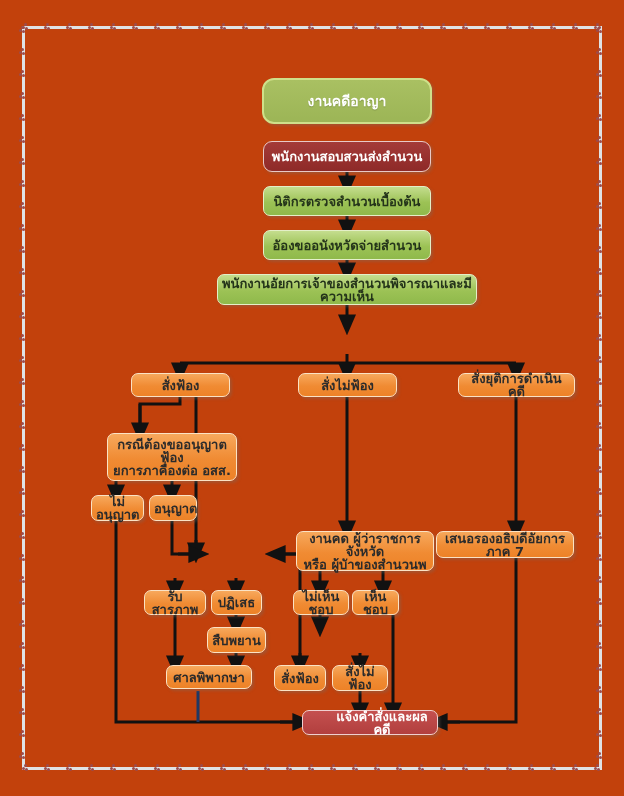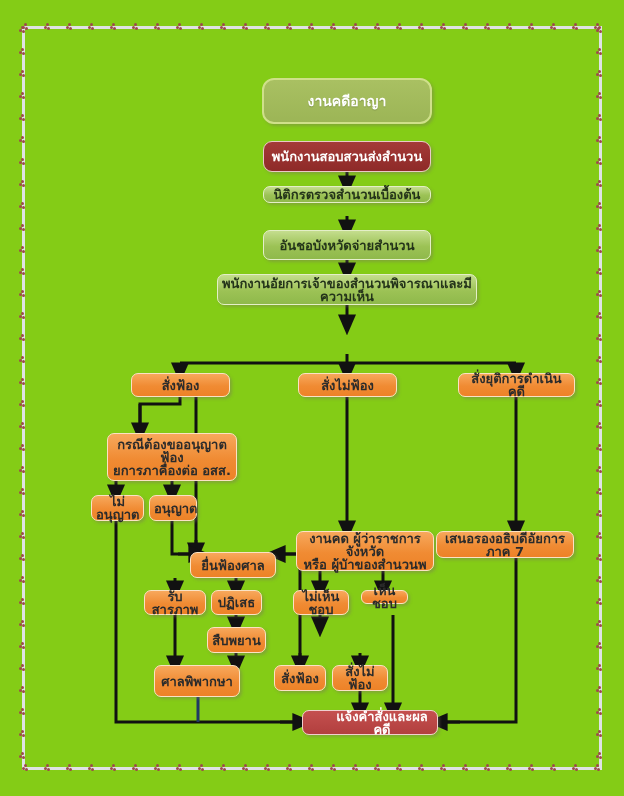--- a/index.html
+++ b/index.html
@@ -1,20 +1,20 @@
 <!DOCTYPE html>
 <html><head>
 <meta charset="utf-8">
 <style>
   html,body{margin:0;padding:0;background:#ffffff;}
   body{
     font-family:"DejaVu Sans","Liberation Sans",sans-serif;
     width:624px;height:796px;overflow:hidden;position:relative;
   }
-  #page{position:relative;width:624px;height:796px;background:#84cc16;}
+  #page{position:relative;width:624px;height:796px;background:#c2410c;}
 
   
   .border-frame{
     position:absolute;left:22px;top:26px;width:580px;height:744px;
     border:3px solid #dfe2e5;box-sizing:border-box;
   }
   .border-dots{position:absolute;left:22px;top:26px;width:580px;height:744px;
     box-sizing:border-box;pointer-events:none;}
   .bd{position:absolute;width:7px;height:7px;}
   .bd::before,.bd::after,.bd i{
@@ -511,26 +511,26 @@
   </svg>
 
   <div class="node n-title" style="left:262px;top:78px;width:170px;height:46px;">
     <span>งานคดีอาญา</span>
   </div>
 
   <div class="node n-maroon" style="left:263px;top:141px;width:168px;height:31px;">
     <span>พนักงานสอบสวนส่งสำนวน</span>
   </div>
 
-  <div class="node n-green" style="left:263px;top:186px;width:168px;height:17px;">
+  <div class="node n-green" style="left:263px;top:186px;width:168px;height:30px;">
     <span>นิติกรตรวจสำนวนเบื้องต้น</span>
   </div>
 
   <div class="node n-green" style="left:263px;top:230px;width:168px;height:30px;">
-    <span>อันชอบังหวัดจ่ายสำนวน</span>
+    <span>อัองขออนังหวัดจ่ายสำนวน</span>
   </div>
 
   <div class="node n-green" style="left:217px;top:274px;width:260px;height:31px;">
     <span>พนักงานอัยการเจ้าของสำนวนพิจารณาและมีความเห็น</span>
   </div>
 
 
   <div class="node n-orange" style="left:131px;top:373px;width:99px;height:24px;">
     <span>สั่งฟ้อง</span>
   </div>
@@ -549,50 +549,47 @@
   </div>
 
   <div class="node n-orange" style="left:91px;top:495px;width:53px;height:26px;">
     <span>ไม่อนุญาต</span>
   </div>
 
   <div class="node n-orange" style="left:149px;top:495px;width:48px;height:26px;">
     <span>อนุญาต</span>
   </div>
 
-  <div class="node n-orange" style="left:190px;top:552px;width:86px;height:26px;">
-    <span>ยื่นฟ้องศาล</span>
-  </div>
 
   <div class="node n-orange" style="left:144px;top:590px;width:62px;height:25px;">
     <span>รับสารภาพ</span>
   </div>
 
   <div class="node n-orange" style="left:211px;top:590px;width:51px;height:25px;">
     <span>ปฏิเสธ</span>
   </div>
 
   <div class="node n-orange" style="left:207px;top:627px;width:59px;height:26px;">
     <span>สืบพยาน</span>
   </div>
 
-  <div class="node n-orange" style="left:154px;top:665px;width:86px;height:32px;">
+  <div class="node n-orange" style="left:166px;top:665px;width:86px;height:24px;">
     <span>ศาลพิพากษา</span>
   </div>
 
   <div class="node n-orange" style="left:296px;top:531px;width:138px;height:40px;flex-direction:column;">
     <span>งานคด ผู้ว่าราชการจังหวัด</span>
     <span>หรือ ผู้บัาของสำนวนพ</span>
   </div>
 
   <div class="node n-orange" style="left:293px;top:590px;width:56px;height:25px;">
     <span>ไม่เห็นชอบ</span>
   </div>
 
-  <div class="node n-orange" style="left:361px;top:590px;width:47px;height:14px;border-radius:6px;">
+  <div class="node n-orange" style="left:352px;top:590px;width:47px;height:25px;border-radius:6px;">
     <span>เห็นชอบ</span>
   </div>
 
 
   <div class="node n-orange" style="left:274px;top:665px;width:52px;height:26px;">
     <span>สั่งฟ้อง</span>
   </div>
 
   <div class="node n-orange" style="left:332px;top:665px;width:56px;height:26px;">
     <span>สั่งไม่ฟ้อง</span>

